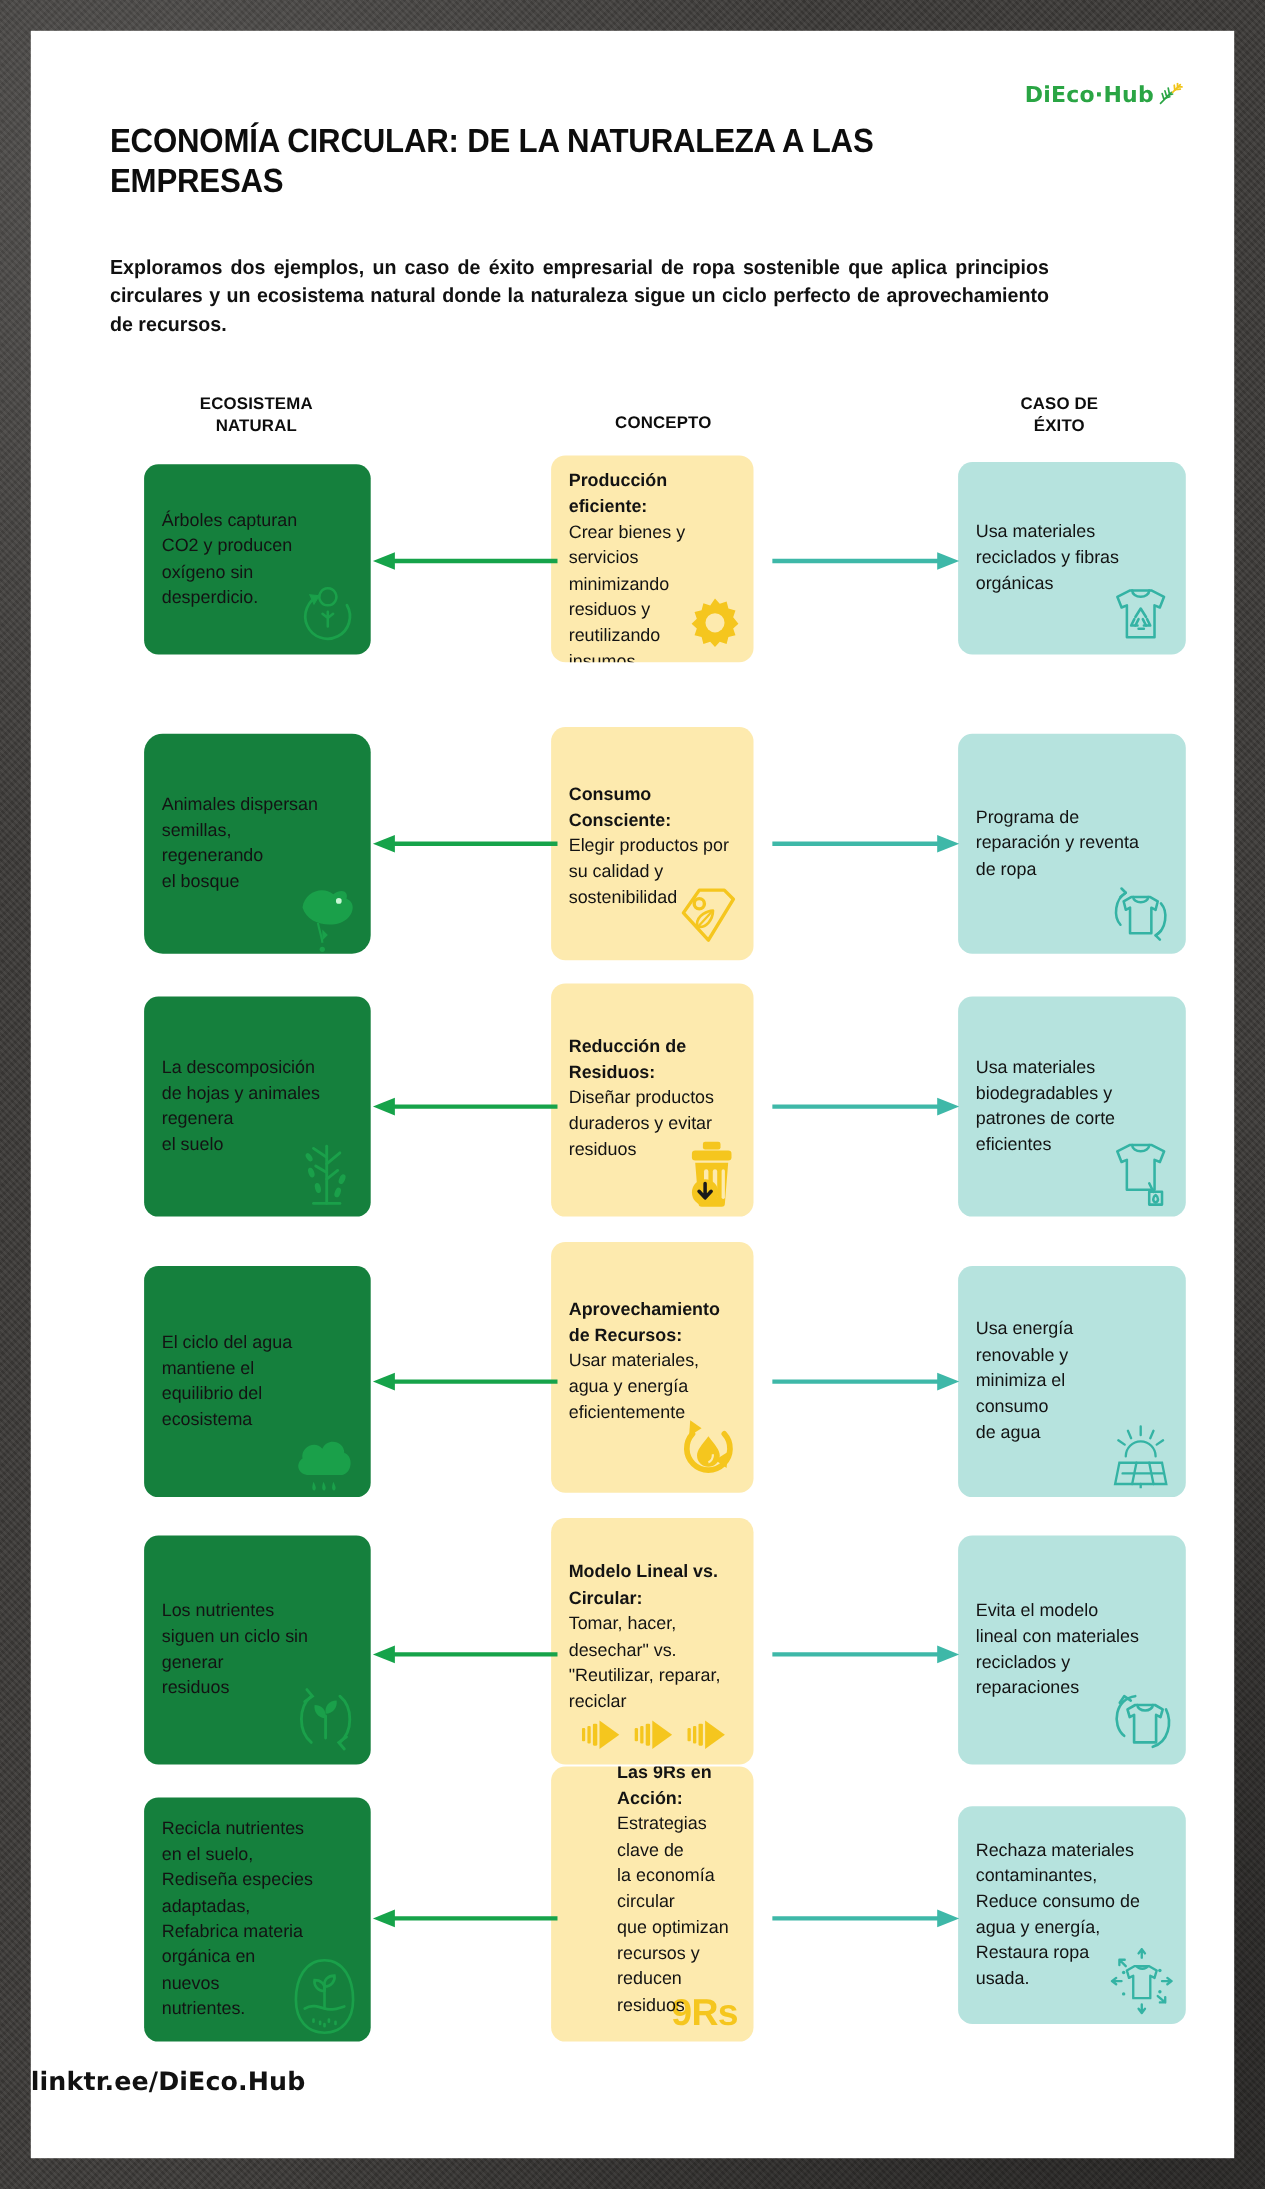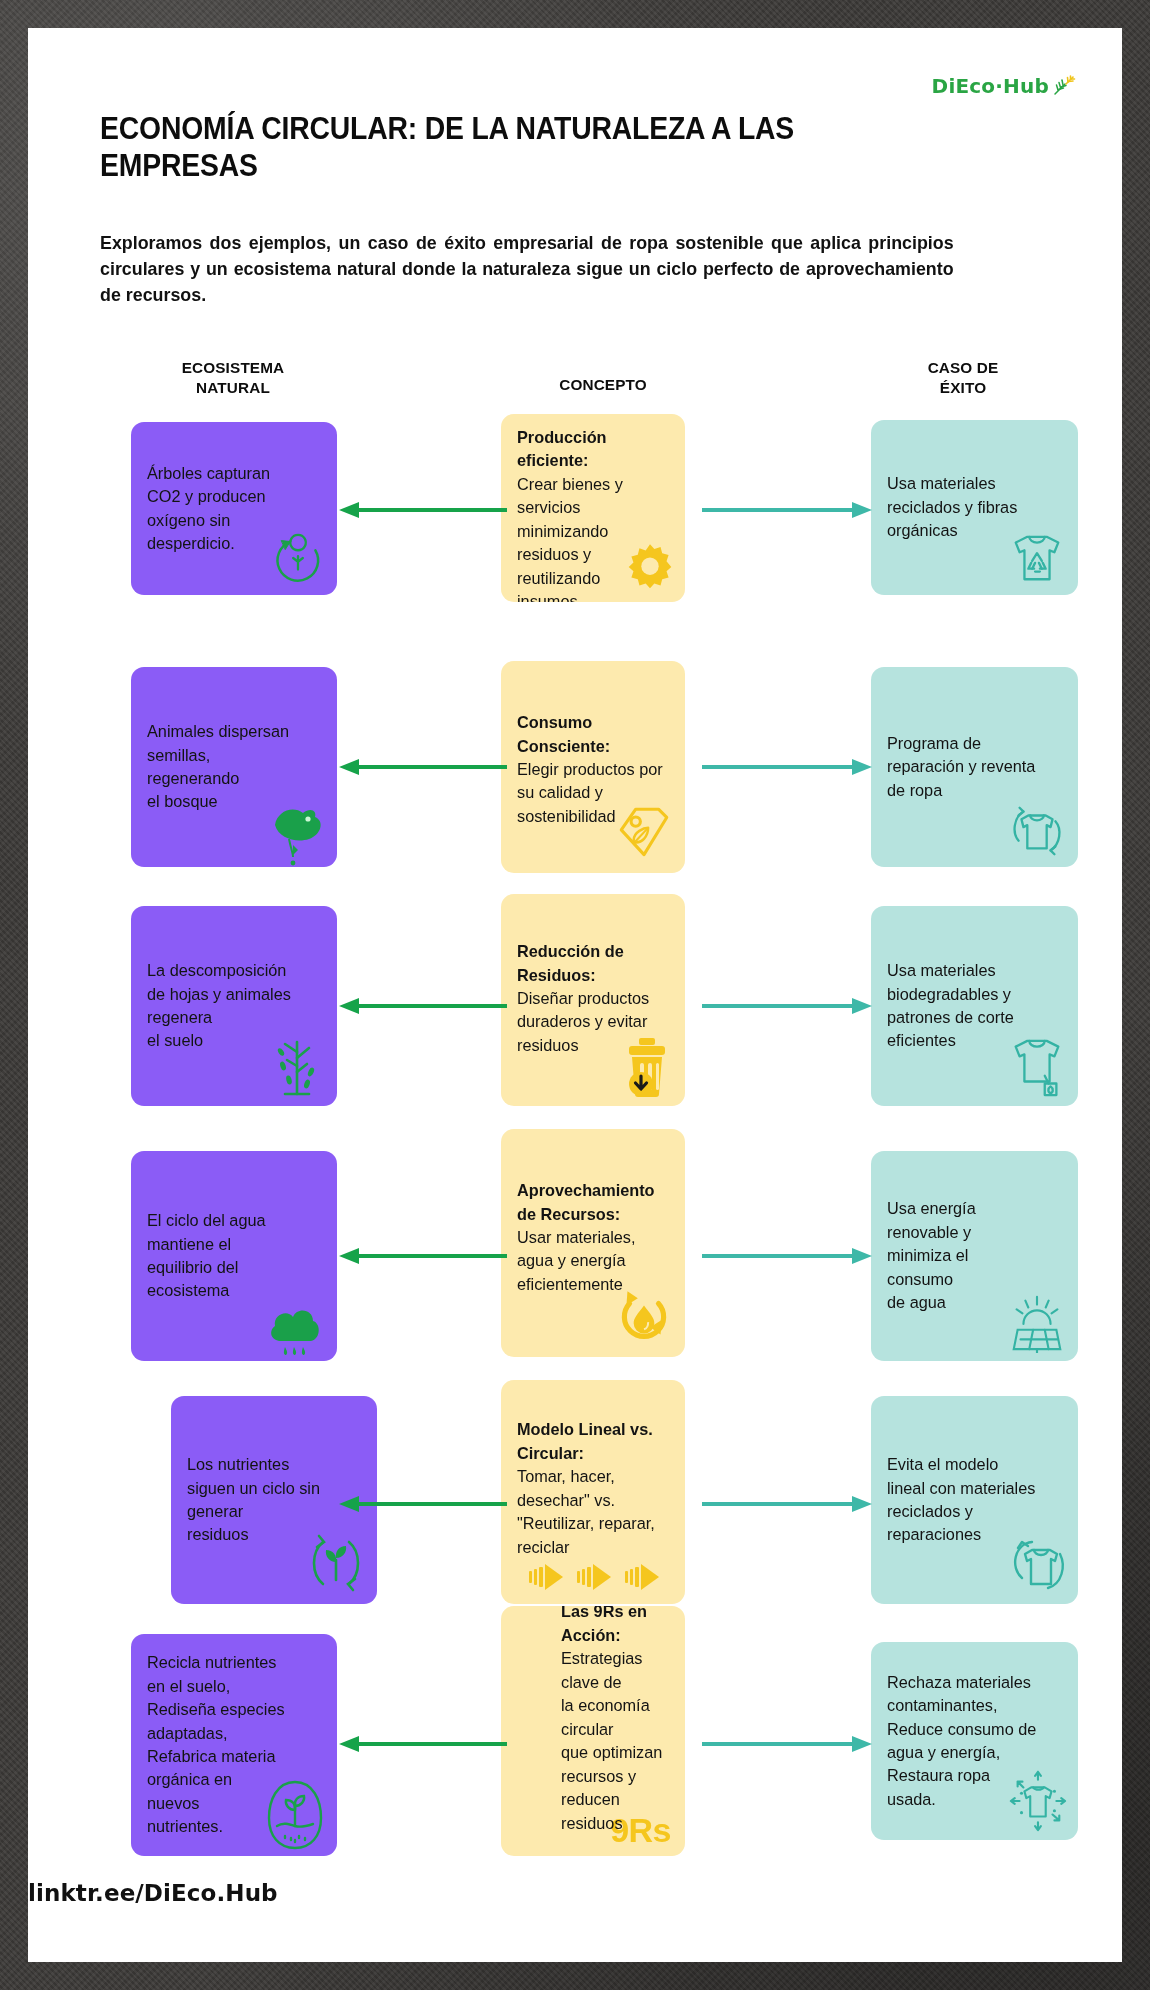--- a/index.html
+++ b/index.html
@@ -73,21 +73,21 @@
 
   
   .row { position: absolute; left: 0; width: 100%; }
   .card {
     position: absolute;
     border-radius: 13px;
     padding: 0 16px;
     display: flex; flex-direction: column; justify-content: center;
     overflow: hidden;
   }
-  .card-eco  { left: 103px; width: 206px; background: #8b5cf6; }
+  .card-eco  { left: 103px; width: 206px; background: #15803d; }
   .card-con  { left: 473px; width: 184px; background: #fdeaae; }
   .card-caso { left: 843px; width: 207px; background: #b6e3de; }
 
   .txt {
     position: relative; z-index: 2;
     font-size: 16.3px; line-height: 1.44;
     color: #131313;
     white-space: pre-line;
   }
   .card-con .txt { font-size: 16.3px; }
@@ -202,21 +202,21 @@
       </div>
       <div class="arrow" style="left:674px;top:78px;width:172px;">
         <svg width="172" height="20" viewBox="0 0 172 20">
             <path d="M0 10 L152 10" stroke="#3eb8a8" stroke-width="4"></path>
             <path d="M170 10 L150 2 L150 18 Z" fill="#3eb8a8"></path>
           </svg>
       </div>
     </div>
 
     <div class="row" style="top:639px;height:200px;">
-      <div class="card card-eco" style="top:0;height:200px;">
+      <div class="card card-eco" style="top:0;height:200px;border-radius:17px;">
         <div class="txt">Animales dispersan
 semillas,
 regenerando
 el bosque</div>
         <svg class="icon" width="60" height="72" viewBox="0 0 60 72" style="bottom:0;">
           <path fill="#1aa04a" d="M8 30 C10 16 26 10 36 18 C44 12 50 16 48 22 C58 26 54 40 42 44 C30 48 12 44 8 30 Z"></path>
           <circle cx="41" cy="24" r="2.6" fill="#caf7d5"></circle>
           <path d="M22 44 C24 54 26 58 26 62" stroke="#1aa04a" stroke-width="2" fill="none"></path>
           <path fill="#1aa04a" d="M26 50 l5 5 l-5 5 z"></path>
           <circle cx="26" cy="68" r="2.4" fill="#1aa04a"></circle>
@@ -395,21 +395,21 @@
       </div>
       <div class="arrow" style="left:674px;top:95px;width:172px;">
         <svg width="172" height="20" viewBox="0 0 172 20">
             <path d="M0 10 L152 10" stroke="#3eb8a8" stroke-width="4"></path>
             <path d="M170 10 L150 2 L150 18 Z" fill="#3eb8a8"></path>
           </svg>
       </div>
     </div>
 
     <div class="row" style="top:1368px;height:208px;">
-      <div class="card card-eco" style="top:0;height:208px;margin-left:40px;">
+      <div class="card card-eco" style="top:0;height:208px;">
         <div class="txt">Los nutrientes
 siguen un ciclo sin
 generar
 residuos</div>
         <svg class="icon" width="62" height="68" viewBox="0 0 62 68">
           <g stroke="#1aa04a" stroke-width="2.6" fill="none" stroke-linecap="round">
             <path d="M18 14 C6 24 6 46 18 56"></path>
             <path d="M44 14 C56 24 56 46 44 56"></path>
             <path d="M14 8 L19 14 L12 19"></path>
             <path d="M48 62 L43 56 L50 51"></path>

